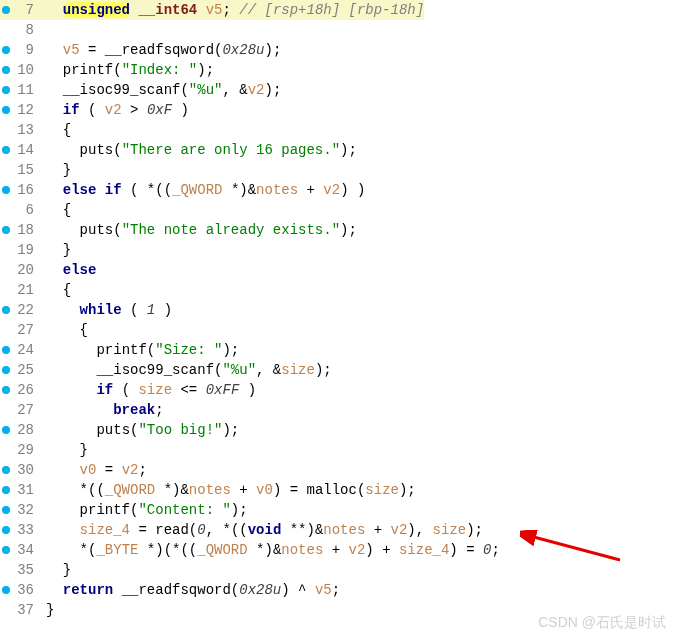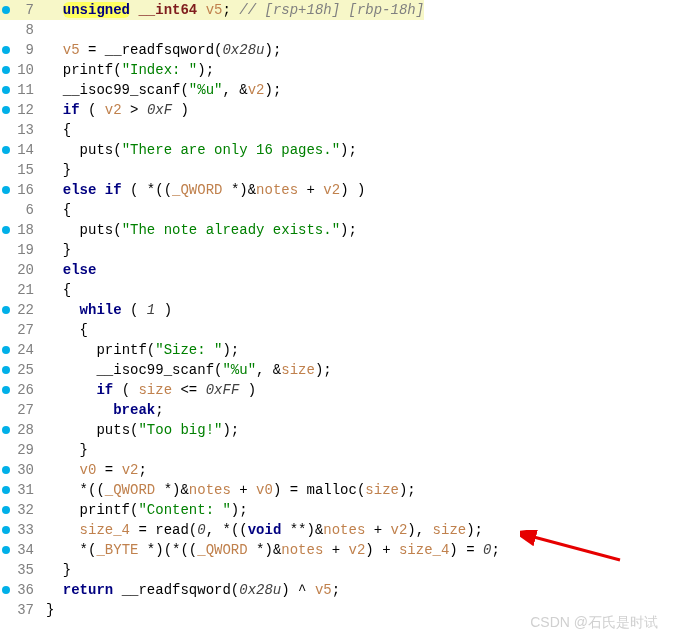--- a/index.html
+++ b/index.html
@@ -12,21 +12,21 @@
   .hl-line .gutter{background:#f7f7c8;}
   .kw{color:#000080;font-weight:bold;}
   .kw-hl{color:#000080;font-weight:bold;background:#ffff60;border-radius:6px;}
   .ty{color:#7f1d1d;font-weight:bold;margin-top:20px;}
   .num{color:#404040;font-style:italic;}
   .str{color:#008000;}
   .var{color:#c0814d;}
   .idn{color:#000;}
   .cmt{color:#808080;font-style:italic;font-family:Liberation Mono, monospace;}
   .arrow{position:absolute;pointer-events:none;}
-  .watermark{position:absolute;right:16px;bottom:6px;color:#d0d0d0;font-family:Arial,sans-serif;font-size:14px;}
+  .watermark{position:absolute;right:8px;bottom:6px;color:#d0d0d0;font-family:Arial,sans-serif;font-size:14px;}
 </style>
 </head>
 <body>
 
 <div class="editor">
   <div id="code-lines">
       <div class="line hl-line"><div class="gutter">7<div class="dot"></div></div><div class="code"><span>  </span><span class="kw-hl">unsigned</span><span> </span><span class="ty">__int64</span><span> </span><span class="var">v5</span><span>; </span><span class="cmt">// [rsp+18h] [rbp-18h]</span></div></div>
       <div class="line"><div class="gutter">8</div><div class="code"><span></span></div></div>
       <div class="line"><div class="gutter">9<div class="dot"></div></div><div class="code"><span>  </span><span class="var">v5</span><span> = </span><span class="idn">__readfsqword</span><span>(</span><span class="num">0x28u</span><span>);</span></div></div>
       <div class="line"><div class="gutter">10<div class="dot"></div></div><div class="code"><span>  </span><span class="idn">printf</span><span>(</span><span class="str">"Index: "</span><span>);</span></div></div>

